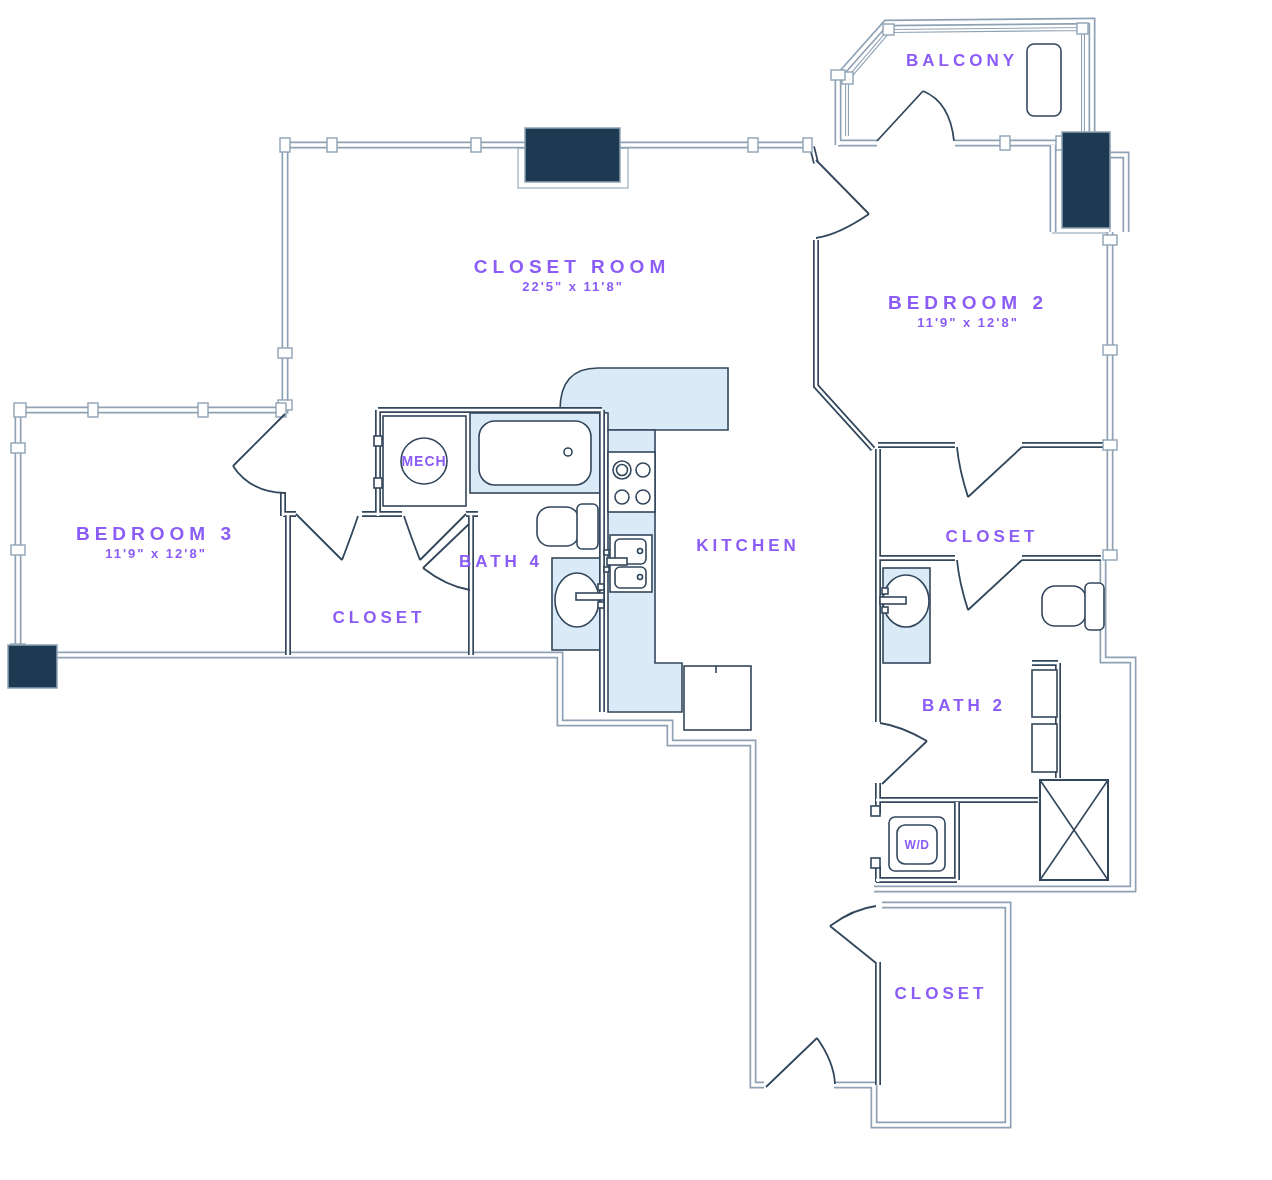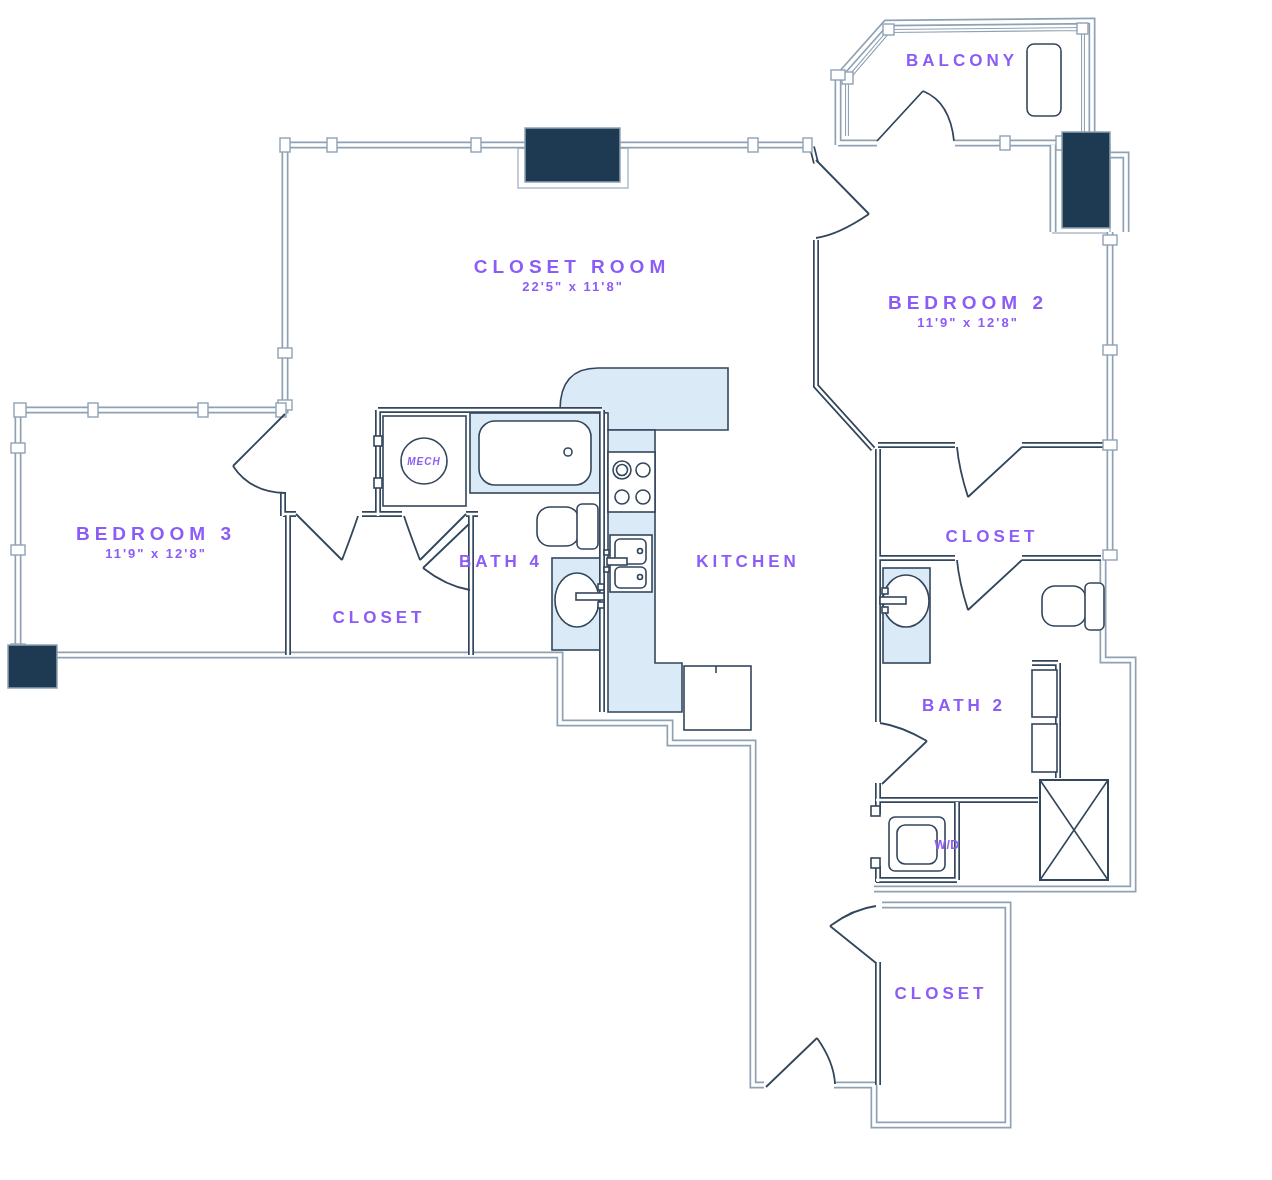--- a/index.html
+++ b/index.html
@@ -4,21 +4,21 @@
 <style>
   html,body{margin:0;padding:0;background:#ffffff;}
   #plan{position:relative;width:1272px;height:1180px;background:#fff;
         font-family:"Liberation Sans", sans-serif;overflow:hidden;}
   #plan svg{position:absolute;left:0;top:0;}
   .lbl{position:absolute;transform:translate(-50%,-50%);white-space:nowrap;
        color:#8b5cf6;font-weight:bold;text-align:center;}
   .room-lbl{font-size:19px;letter-spacing:5px;}
   .room-lbl-sm{font-size:17px;letter-spacing:4px;}
   .dim-lbl{font-size:13px;letter-spacing:2px;}
-  .tiny-lbl{font-size:10px;letter-spacing:1px;font-style:italic;}
+  .tiny-lbl{font-size:14px;letter-spacing:1px;}
   .wd-lbl{font-size:12px;letter-spacing:0.5px;}
   
   .g1{stroke:#8fa2b4;stroke-width:7;fill:none;}
   .g2{stroke:#ffffff;stroke-width:3.6;fill:none;}
   .r1{stroke:#8fa2b4;stroke-width:4;fill:none;}
   .r2{stroke:#ffffff;stroke-width:1.8;fill:none;}
   .d1{stroke:#33475c;stroke-width:6;fill:none;}
   .d2{stroke:#ffffff;stroke-width:2.6;fill:none;}
   .door{stroke:#33475c;stroke-width:1.8;fill:none;}
   .fix{stroke:#33475c;stroke-width:1.6;fill:#ffffff;}
@@ -225,20 +225,20 @@
 <div class="lbl dim-lbl" style="left:573px;top:286px;">22'5" x 11'8"</div>
 
 <div class="lbl room-lbl" style="left:968px;top:303px;">BEDROOM 2</div>
 <div class="lbl dim-lbl" style="left:968px;top:322px;">11'9" x 12'8"</div>
 
 <div class="lbl room-lbl" style="left:156px;top:534px;">BEDROOM 3</div>
 <div class="lbl dim-lbl" style="left:156px;top:553px;">11'9" x 12'8"</div>
 
 <div class="lbl room-lbl-sm" style="left:501px;top:562px;">BATH 4</div>
 <div class="lbl room-lbl-sm" style="left:379px;top:618px;">CLOSET</div>
-<div class="lbl room-lbl-sm" style="left:748px;top:546px;margin-top:16px;">KITCHEN</div>
+<div class="lbl room-lbl-sm" style="left:748px;top:546px;">KITCHEN</div>
 <div class="lbl room-lbl-sm" style="left:992px;top:537px;">CLOSET</div>
 <div class="lbl room-lbl-sm" style="left:964px;top:706px;">BATH 2</div>
 <div class="lbl room-lbl-sm" style="left:941px;top:994px;">CLOSET</div>
 
 <div class="lbl tiny-lbl" style="left:424px;top:461px;">MECH</div>
-<div class="lbl wd-lbl" style="left:947px;top:845px;">W/D</div>
+<div class="lbl wd-lbl" style="left:917px;top:845px;">W/D</div>
 </div>
 
 </body></html>

